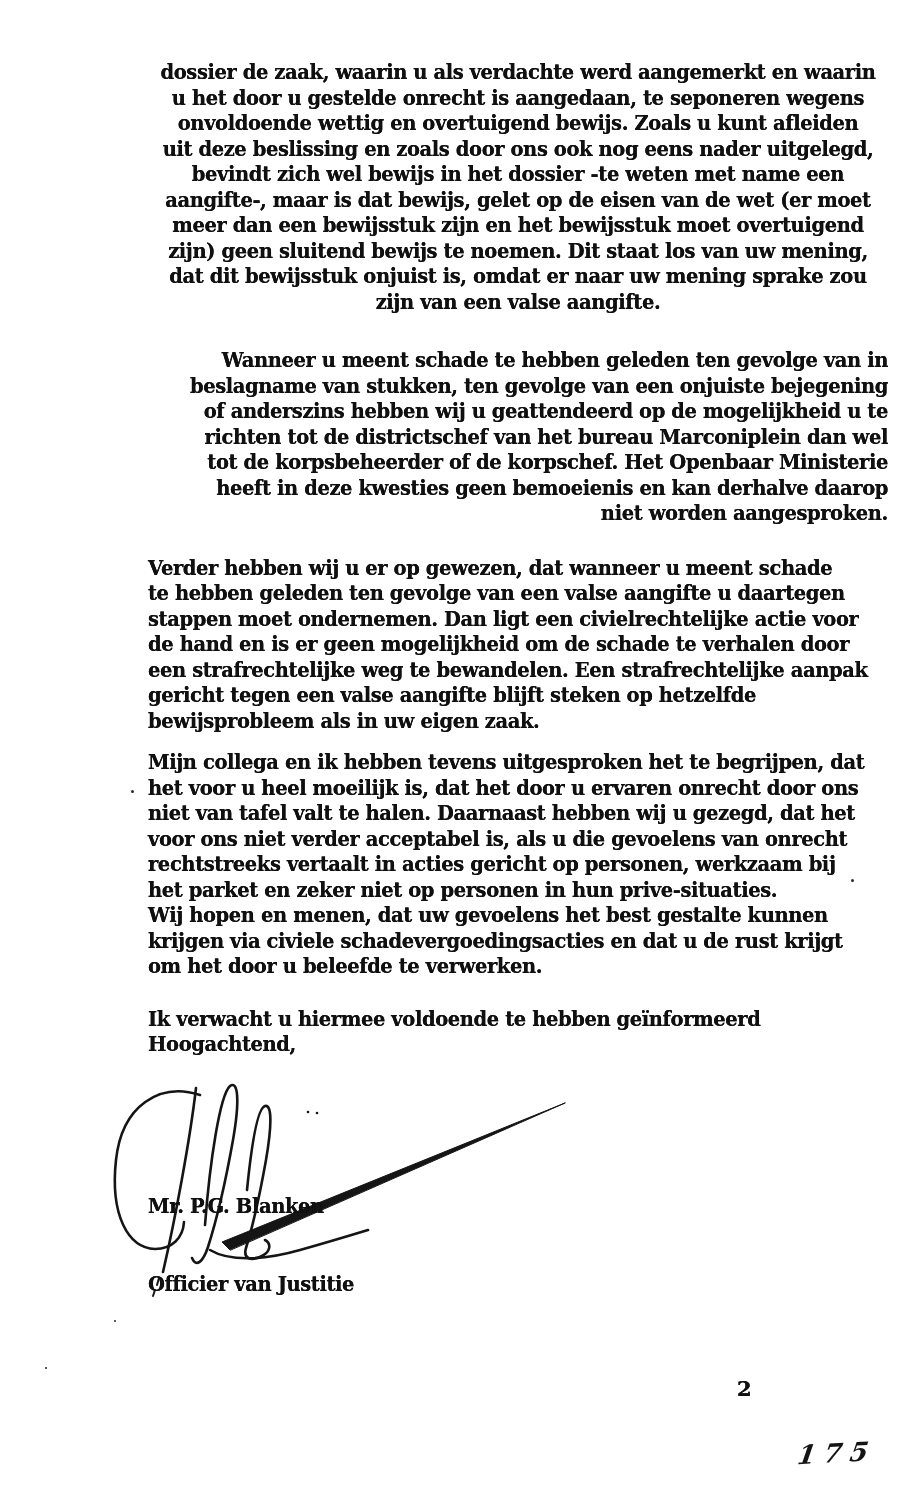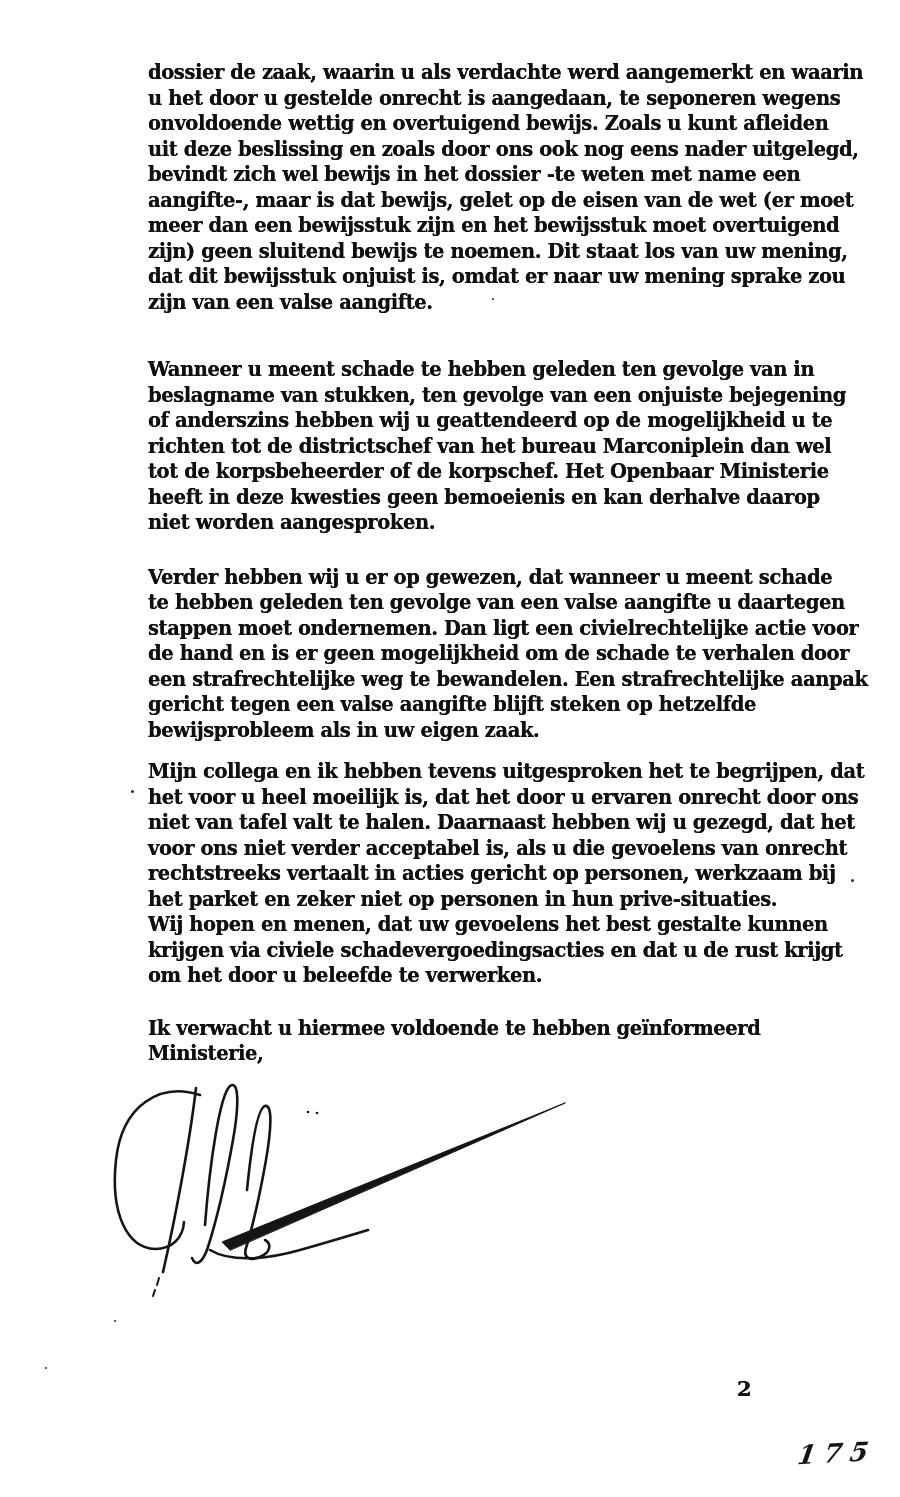--- a/index.html
+++ b/index.html
@@ -24,22 +24,22 @@
   }
   .letter-body p {
     margin: 0 0 25px 0;
     font-size: 19.5px;
     font-weight: 700;
     line-height: 25.5px;
     letter-spacing: -0.4px;
     white-space: pre;
     text-shadow: 0 0 0.4px currentColor;
   }
-  .letter-body p:nth-of-type(1) { margin-bottom: 42px; }
-  .letter-body p:nth-of-type(2) { margin-bottom: 29px; }
+  .letter-body p:nth-of-type(1) { margin-bottom: 33px; text-align: center; }
+  .letter-body p:nth-of-type(2) { margin-bottom: 29px; text-align: right; }
   .letter-body p:nth-of-type(3) { margin-bottom: 16px; }
   .letter-body p:nth-of-type(4) { margin-bottom: 27px; }
   .sig-text {
     position: absolute;
     left: 148px;
     top: 1142px;
     font-size: 19.5px;
     font-weight: 700;
     line-height: 26px;
     letter-spacing: -0.4px;
@@ -116,21 +116,21 @@
     <p>Mijn collega en ik hebben tevens uitgesproken het te begrijpen, dat
 het voor u heel moeilijk is, dat het door u ervaren onrecht door ons
 niet van tafel valt te halen. Daarnaast hebben wij u gezegd, dat het
 voor ons niet verder acceptabel is, als u die gevoelens van onrecht
 rechtstreeks vertaalt in acties gericht op personen, werkzaam bij
 het parket en zeker niet op personen in hun prive-situaties.
 Wij hopen en menen, dat uw gevoelens het best gestalte kunnen
 krijgen via civiele schadevergoedingsacties en dat u de rust krijgt
 om het door u beleefde te verwerken.</p>
     <p>Ik verwacht u hiermee voldoende te hebben geïnformeerd
-Ministerie,</p>
+Hoogachtend,</p>
   </div>
 
   <svg class="signature-svg" viewBox="0 0 480 230" fill="none" stroke="#151515" stroke-width="2.6" stroke-linecap="round">
 
     <path d="M100,23 C60,10 22,33 16,88 C10,143 28,176 55,177 C72,177 83,166 84,150"></path>
 
     <path d="M96,16 C90,68 75,148 63,200"></path>
     <path d="M59,206 L57,213 M55,218 L53,224" stroke-width="2"></path>
 
     <path d="M105,153 C110,88 120,23 130,14 C138,8 140,28 133,68 C125,113 115,153 108,175 C103,190 96,196 92,186"></path>
@@ -138,20 +138,24 @@
     <path d="M147,118 C152,68 158,36 165,34 C172,32 172,53 166,88 C158,133 150,163 146,176 C143,186 150,190 162,184 C170,180 172,172 165,168"></path>
 
     <path d="M110,178 C130,190 165,188 200,178 C225,171 245,165 268,158"></path>
 
     <path d="M465,31 L122,170 L130,178 Z" fill="#151515" stroke-width="1"></path>
 
     <circle cx="208" cy="40" r="1.3" fill="#151515" stroke="none"></circle>
     <circle cx="217" cy="41" r="1.3" fill="#151515" stroke="none"></circle>
   </svg>
 
+  <div class="sig-text">
+    <div>Mr. P.G. Blanken</div>
+    <div>Officier van Justitie</div>
+  </div>
 
   <div class="page-number">2</div>
 
   <div class="hand-note">175</div>
 
   <div class="speck s1"></div>
   <div class="speck s2"></div>
   <div class="speck s3"></div>
   <div class="speck s4"></div>
   <div class="speck s5"></div>

